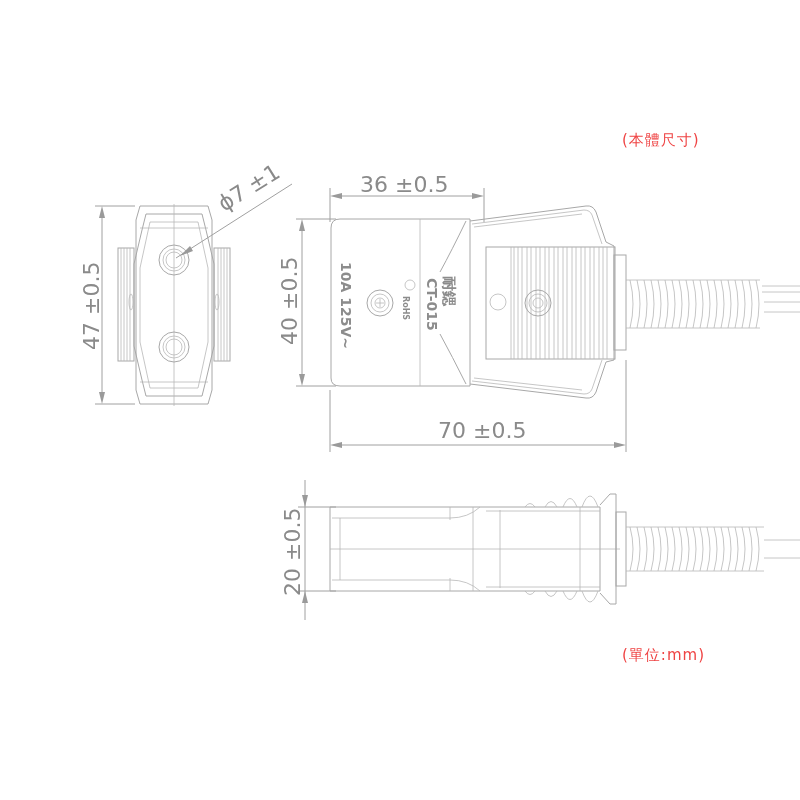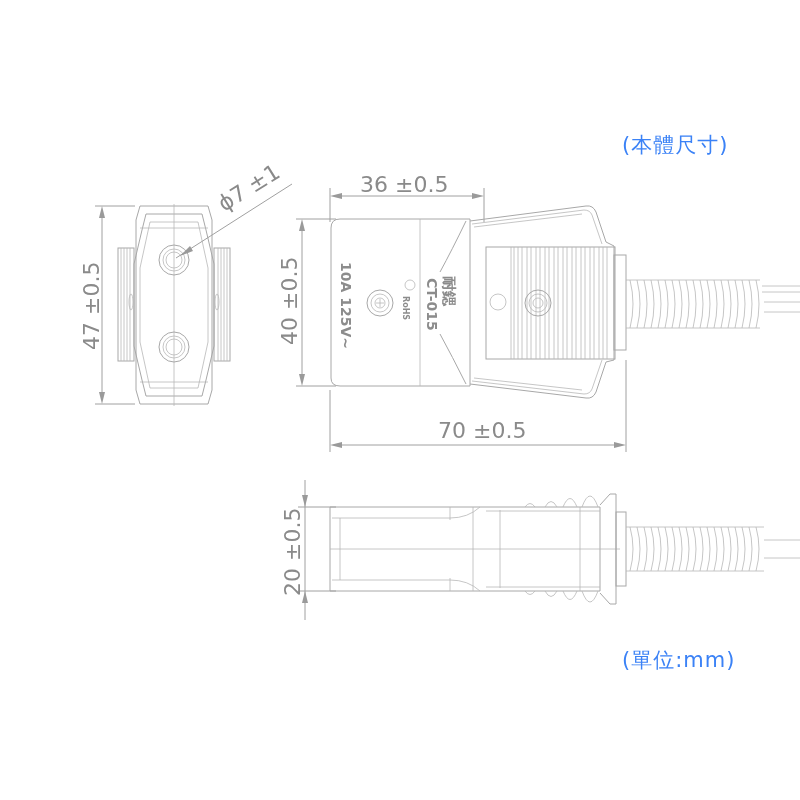--- a/index.html
+++ b/index.html
@@ -4,21 +4,21 @@
 <style>
   html, body { margin: 0; padding: 0; background: #ffffff; }
   body { width: 800px; height: 800px; position: relative; overflow: hidden;
          font-family: "DejaVu Sans", "Liberation Sans", sans-serif; }
   svg { position: absolute; left: 0; top: 0; }
   .ln { stroke: #a8a8a8; stroke-width: 1; fill: none; }
   .ln2 { stroke: #b8b8b8; stroke-width: 0.8; fill: none; }
   .dim { stroke: #a0a0a0; stroke-width: 1; fill: none; }
   .arrow { fill: #9a9a9a; stroke: none; }
   .dimtxt { fill: #8a8a8a; font-size: 22px; font-family: "DejaVu Sans", sans-serif; }
-  .label { position: absolute; color: #3b82f6; font-size: 21px; letter-spacing: 1px; }
+  .label { position: absolute; color: #ef4444; font-size: 15px; letter-spacing: 1px; }
   .mark { fill: #8c8c8c; font-family: "DejaVu Sans", sans-serif; font-weight: bold; }
 </style>
 </head>
 <body>
 
 <div class="label" style="left:622px; top:131px;">(本體尺寸)</div>
 <div class="label" style="left:622px; top:646px;text-align:right;">(單位:mm)</div>
 
 <svg width="800" height="800" viewBox="0 0 800 800">
 

